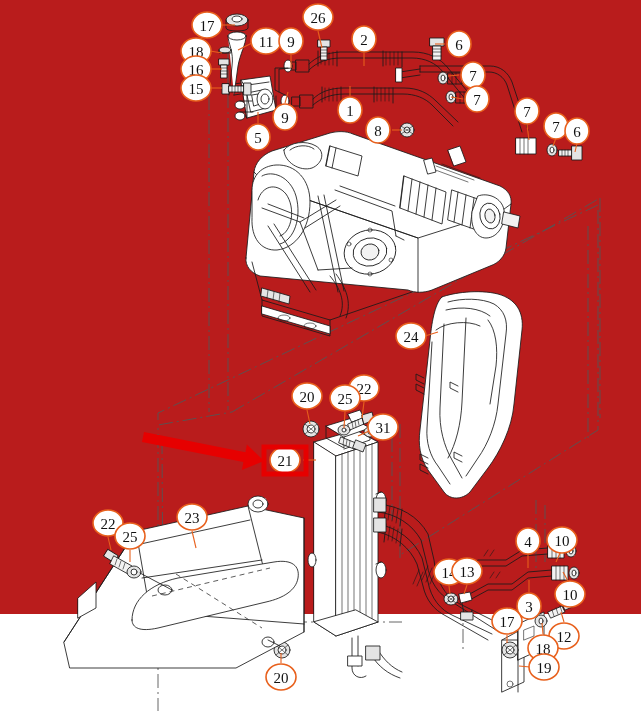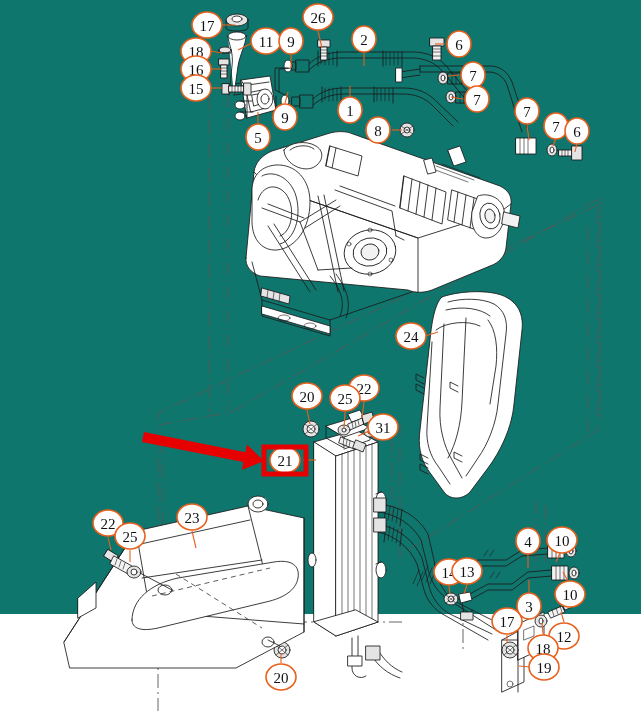--- a/index.html
+++ b/index.html
@@ -1,18 +1,18 @@
 <!DOCTYPE html>
 <html><head>
 <meta charset="utf-8">
 <style>
   html,body{margin:0;padding:0;background:#ffffff;}
   body{width:641px;height:711px;overflow:hidden;
        font-family:"Liberation Serif", serif;}
-  #stage{position:relative;width:641px;height:614px;background:#0f766e;}
+  #stage{position:relative;width:641px;height:614px;background:#b91c1c;}
   #stage svg{position:absolute;left:0;top:0;}
   .callout-num{
     font-family:"Liberation Serif", serif;
     font-size:15px;
     fill:#111111;
     text-anchor:middle;
     dominant-baseline:central;
     font-weight:400;
   }
   .callout-ell{fill:#ffffff;stroke:#E8601C;stroke-width:1.6;}

